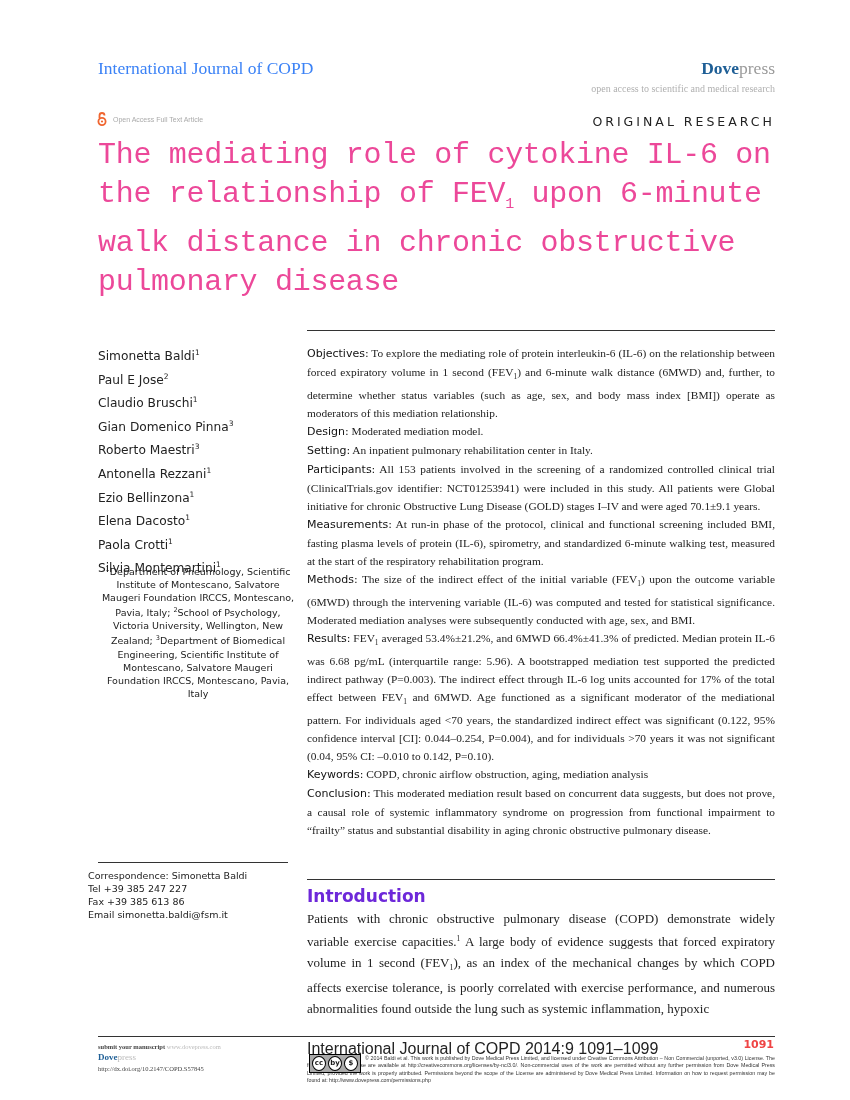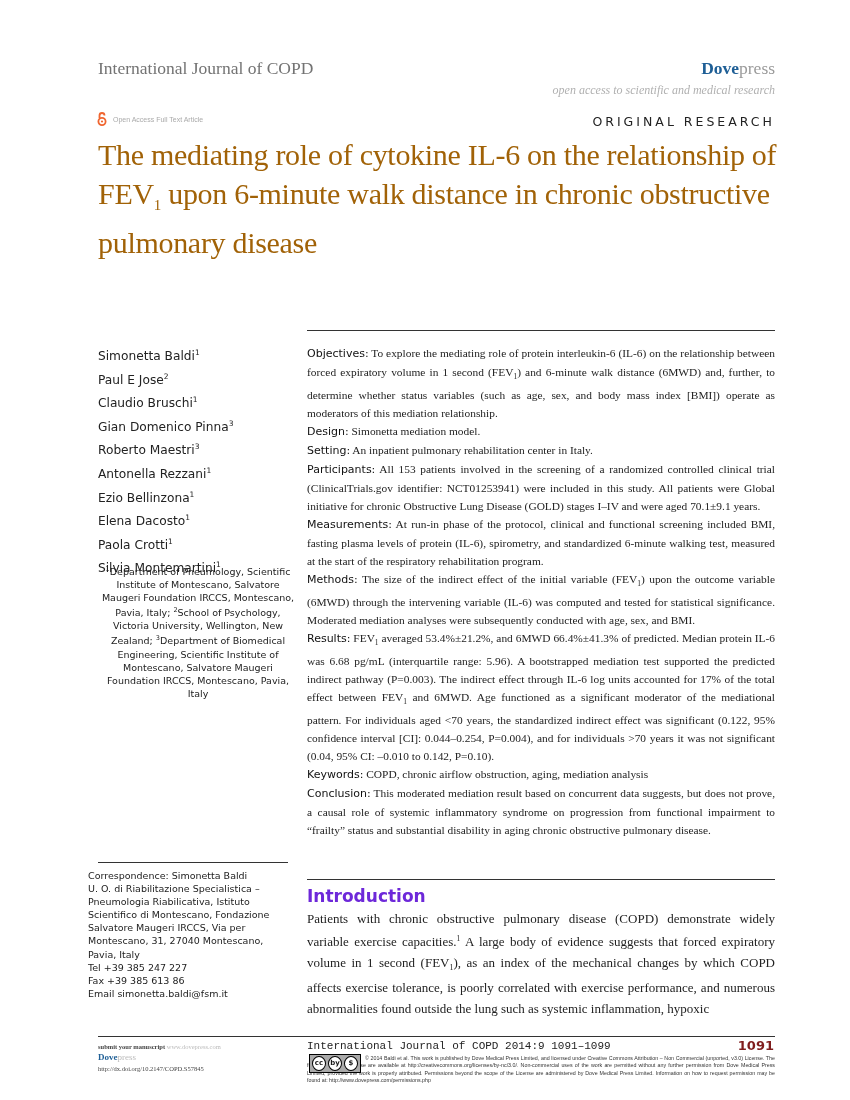--- a/index.html
+++ b/index.html
@@ -1,29 +1,29 @@
 <!DOCTYPE html>
 <html><head>
 <meta charset="utf-8">
 <style>
   html, body { margin:0; padding:0; background:#fff; }
   body { width:850px; height:1100px; position:relative; overflow:hidden; color:#1a1a1a; }
   .abs { position:absolute; }
 
-  #journal-title { left:98px; top:58px; font-size:17.5px; color:#737373; font-family:"Liberation Serif", serif; }
+  #journal-title { left:98px; top:58px; font-size:17.5px; color:#3b82f6; font-family:"Liberation Serif", serif; }
   #dove-logo { right:75px; top:58px; font-size:17.5px; font-family:"Liberation Serif", serif; }
   #dove-logo .dove { color:#1f5f96; font-weight:bold; }
   #dove-logo .press { color:#9a9a9a; }
-  #dove-tagline { right:75px; top:83px; font-size:12px; color:#b0b0b0; font-family:"Liberation Serif", serif; font-style:italic; }
+  #dove-tagline { right:75px; top:83px; font-size:10px; color:#b0b0b0; font-family:"Liberation Serif", serif; }
 
   #oa-row { left:97px; top:112px; display:flex; align-items:center; gap:6px; }
   #oa-row .lbl { font-size:7px; color:#aaa; font-family:"Liberation Sans", sans-serif; }
   #article-type { right:75px; top:114px; font-size:12.5px; letter-spacing:3px; color:#222; font-family:"DejaVu Sans", sans-serif;text-align:center; }
 
-  #title { left:98px; top:136px; width:700px; font-size:30px; line-height:38.5px; color:#a16207; font-family:Liberation Serif, serif; letter-spacing:-0.3px; }
+  #title { left:98px; top:136px; width:700px; font-size:30px; line-height:38.5px; color:#ec4899; font-family:Liberation Mono, monospace; letter-spacing:-0.3px; }
   #title sub { font-size:15px; vertical-align:-6px; }
 
   .hrule { height:0; border-top:1.5px solid #333; }
 
   #authors { left:98px; top:343px; width:200px; font-family:"DejaVu Sans", sans-serif; font-size:12.2px; line-height:19.6px; color:#222; }
   #authors sup { font-size:7.5px; vertical-align:5px; }
   #affil { left:98px; top:563px; width:200px; font-family:"DejaVu Sans", sans-serif; font-size:9.5px; line-height:13.1px; color:#222;text-align:center; }
   #affil sup { font-size:6.5px; vertical-align:4px; }
 
   #corr { left:88px; top:869px; width:200px; font-family:"DejaVu Sans", sans-serif; font-size:9.5px; line-height:13.1px; color:#222; }
@@ -34,22 +34,22 @@
   #abstract sub { font-size:7.5px; vertical-align:-3px; }
 
   #intro-h { left:307px; top:886px; font-family:"DejaVu Sans", sans-serif; font-weight:bold; font-size:17px; color:#6d28d9; }
   #intro-body { left:307px; top:909px; width:468px; font-family:"Liberation Serif", serif; font-size:13px; line-height:20.4px; color:#222; text-align:justify; }
   #intro-body sub { font-size:8px; vertical-align:-3px; }
   #intro-body sup { font-size:7.5px; vertical-align:5px; }
 
   #foot-left { left:98px; top:1041px; width:190px; font-family:"Liberation Serif", serif; font-size:6.5px; color:#444; line-height:11px; }
   #foot-left .dv { font-size:9px; color:#1f5f96; font-weight:bold; }
   #foot-left .dvp { font-size:9px; color:#bbb; }
-  #foot-journal { left:307px; top:1040px; font-family:Liberation Mono, monospace; font-size:11px; color:#222; }
-  #foot-page { right:76px; top:1038px; font-family:"DejaVu Sans", sans-serif; font-size:13px; font-weight:bold; color:#7f1d1d; }
+  #foot-journal { left:307px; top:1040px; font-family:Liberation Sans, sans-serif; font-size:16px; color:#222; }
+  #foot-page { right:76px; top:1038px; font-family:"DejaVu Sans", sans-serif; font-size:11px; font-weight:bold; color:#ef4444; }
   #cc-badge { left:309px; top:1054px; width:52px; height:19px; background:#aaa; border:1px solid #000; display:flex; align-items:center; gap:2px; padding:0 2px; box-sizing:border-box; }
   #cc-badge span { display:inline-block; width:13px; height:13px; border-radius:50%; background:#fff; border:1px solid #000; font-size:7px; line-height:13px; text-align:center; font-family:"DejaVu Sans", sans-serif; font-weight:bold; }
   #license { left:307px; top:1055px; width:468px; font-family:"Liberation Sans", sans-serif; font-size:5.3px; line-height:7.4px; color:#333; text-indent:58px; text-align:justify; }
 </style>
 </head>
 <body>
 
 <div class="abs" id="journal-title">International Journal of COPD</div>
 <div class="abs" id="dove-logo"><span class="dove">Dove</span><span class="press">press</span></div>
 <div class="abs" id="dove-tagline">open access to scientific and medical research</div>
@@ -81,29 +81,28 @@
   <div><span>Ezio Bellinzona</span><sup>1</sup></div>
   <div><span>Elena Dacosto</span><sup>1</sup></div>
   <div><span>Paola Crotti</span><sup>1</sup></div>
   <div><span>Silvia Montemartini</span><sup>1</sup></div>
 </div>
 
 <div class="abs" id="affil"><sup>1</sup><span>Department of Pneumology, Scientific Institute of Montescano, Salvatore Maugeri Foundation IRCCS, Montescano, Pavia, Italy; </span><sup>2</sup><span>School of Psychology, Victoria University, Wellington, New Zealand; </span><sup>3</sup><span>Department of Biomedical Engineering, Scientific Institute of Montescano, Salvatore Maugeri Foundation IRCCS, Montescano, Pavia, Italy</span></div>
 
 <div class="abs" id="corr">
   <div>Correspondence: Simonetta Baldi</div>
-  <div>U. O. di Riabilitazione Specialistica – Pneumologia Riabilicativa, Istituto Scientifico di Montescano, Fondazione Salvatore Maugeri IRCCS, Via per Montescano, 31, 27040 Montescano, Pavia, Italy</div>
   <div>Tel +39 385 247 227</div>
   <div>Fax +39 385 613 86</div>
   <div>Email simonetta.baldi@fsm.it</div>
 </div>
 
 <div class="abs" id="abstract">
   <p><span class="h">Objectives:</span><span> To explore the mediating role of protein interleukin-6 (IL-6) on the relationship between forced expiratory volume in 1 second (FEV</span><sub>1</sub><span>) and 6-minute walk distance (6MWD) and, further, to determine whether status variables (such as age, sex, and body mass index [BMI]) operate as moderators of this mediation relationship.</span></p>
-  <p><span class="h">Design:</span><span> Simonetta mediation model.</span></p>
+  <p><span class="h">Design:</span><span> Moderated mediation model.</span></p>
   <p><span class="h">Setting:</span><span> An inpatient pulmonary rehabilitation center in Italy.</span></p>
   <p><span class="h">Participants:</span><span> All 153 patients involved in the screening of a randomized controlled clinical trial (ClinicalTrials.gov identifier: NCT01253941) were included in this study. All patients were Global initiative for chronic Obstructive Lung Disease (GOLD) stages I–IV and were aged 70.1±9.1 years.</span></p>
   <p><span class="h">Measurements:</span><span> At run-in phase of the protocol, clinical and functional screening included BMI, fasting plasma levels of protein (IL-6), spirometry, and standardized 6-minute walking test, measured at the start of the respiratory rehabilitation program.</span></p>
   <p><span class="h">Methods:</span><span> The size of the indirect effect of the initial variable (FEV</span><sub>1</sub><span>) upon the outcome variable (6MWD) through the intervening variable (IL-6) was computed and tested for statistical significance. Moderated mediation analyses were subsequently conducted with age, sex, and BMI.</span></p>
   <p><span class="h">Results:</span><span> FEV</span><sub>1</sub><span> averaged 53.4%±21.2%, and 6MWD 66.4%±41.3% of predicted. Median protein IL-6 was 6.68 pg/mL (interquartile range: 5.96). A bootstrapped mediation test supported the predicted indirect pathway (P=0.003). The indirect effect through IL-6 log units accounted for 17% of the total effect between FEV</span><sub>1</sub><span> and 6MWD. Age functioned as a significant moderator of the mediational pattern. For individuals aged &lt;70 years, the standardized indirect effect was significant (0.122, 95% confidence interval [CI]: 0.044–0.254, P=0.004), and for individuals &gt;70 years it was not significant (0.04, 95% CI: –0.010 to 0.142, P=0.10).</span></p>
   <p><span class="h">Keywords:</span><span> COPD, chronic airflow obstruction, aging, mediation analysis</span></p>
   <p><span class="h">Conclusion:</span><span> This moderated mediation result based on concurrent data suggests, but does not prove, a causal role of systemic inflammatory syndrome on progression from functional impairment to “frailty” status and substantial disability in aging chronic obstructive pulmonary disease.</span></p>
 </div>
 
 <div class="abs" id="intro-h">Introduction</div>

